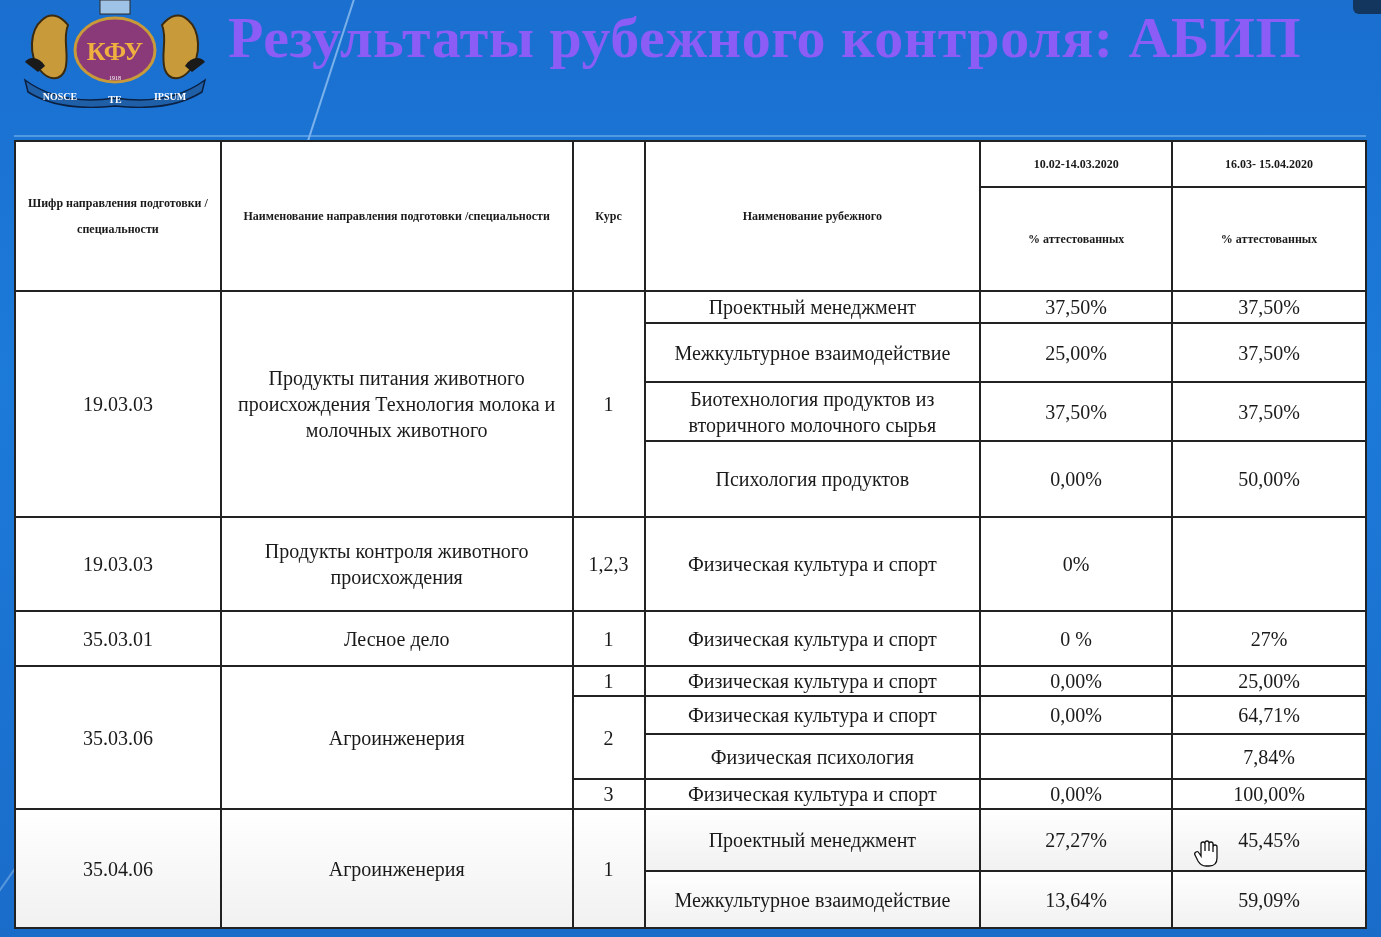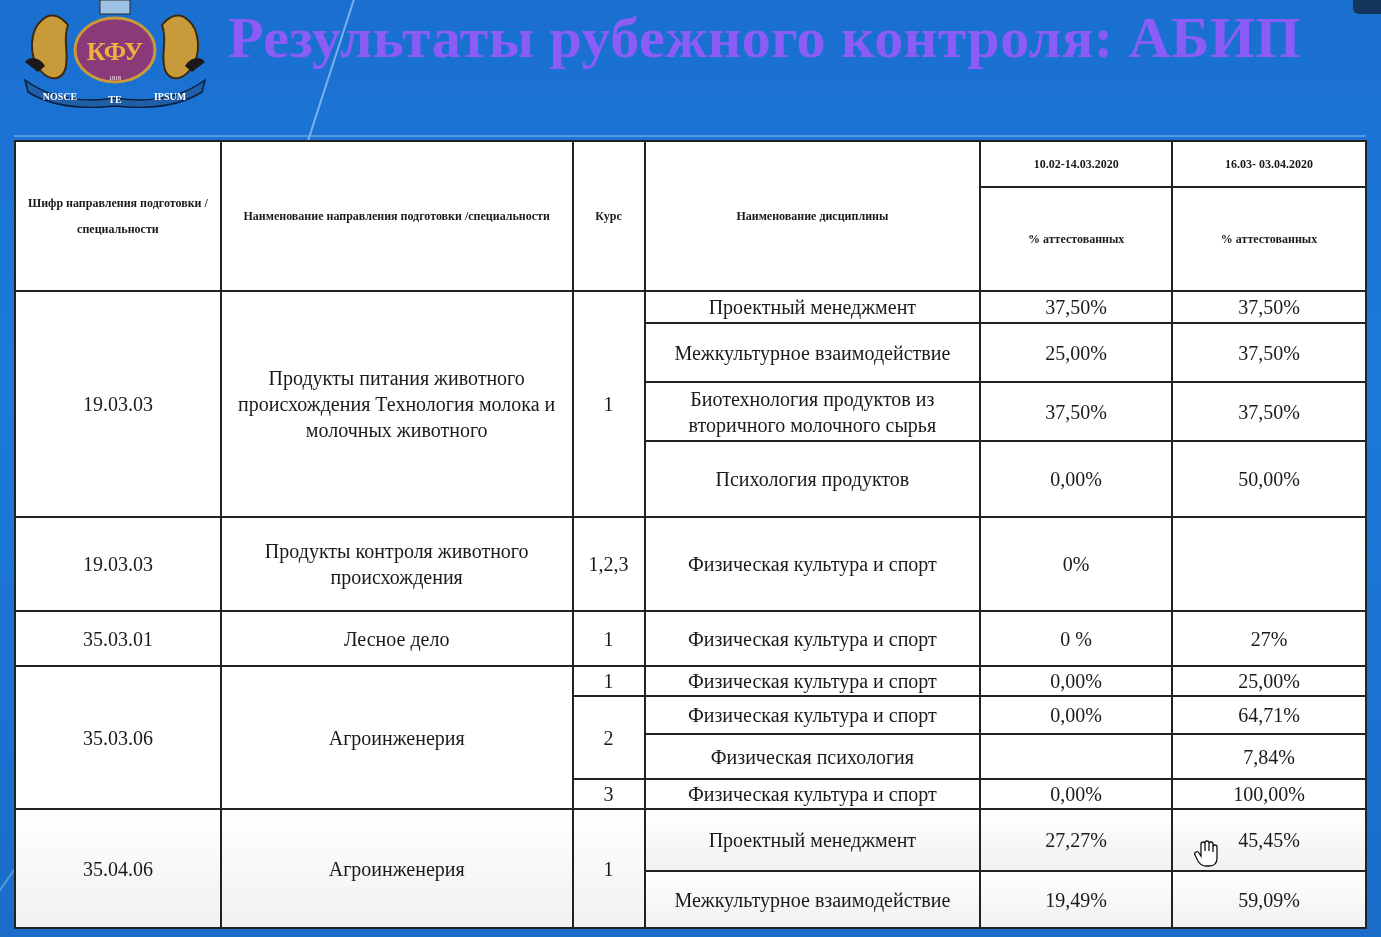--- a/index.html
+++ b/index.html
@@ -79,23 +79,23 @@
       <col style="width:72px">
     <col style="width:336px">
       <col style="width:192px">
       <col style="width:194px">
   </colgroup>
   <tbody>
       <tr style="height:46px">
     <th rowspan="2">Шифр направления подготовки /специальности</th>
     <th rowspan="2">Наименование направления подготовки /специальности</th>
     <th rowspan="2">Курс</th>
-    <th rowspan="2">Наименование дисциплины</th>
+    <th rowspan="2">Наименование рубежного</th>
     <th>10.02-14.03.2020</th>
-    <th>16.03- 03.04.2020</th>
+    <th>16.03- 15.04.2020</th>
   </tr>
   <tr style="height:104px">
     <th>% аттестованных</th>
     <th>% аттестованных</th>
   </tr>
 
   <tr style="height:32px">
     <td rowspan="4">19.03.03</td>
     <td rowspan="4">Продукты питания животного происхождения Технология молока и молочных животного</td>
     <td rowspan="4">1</td>
@@ -166,21 +166,21 @@
   <tr style="height:62px" class="fade">
     <td rowspan="2">35.04.06</td>
     <td rowspan="2">Агроинженерия</td>
     <td rowspan="2">1</td>
     <td>Проектный менеджмент</td>
     <td>27,27%</td>
     <td>45,45%</td>
   </tr>
   <tr style="height:57px" class="fade">
     <td>Межкультурное взаимодействие</td>
-    <td>19,49%</td>
+    <td>13,64%</td>
     <td>59,09%</td>
   </tr>
 </tbody>
   </table>
 
 <svg class="cursor" viewBox="0 0 26 28">
   <path d="M8 12 L8 4 Q8 2 10 2 Q12 2 12 4 L12 11 L12 3 Q12 1 14 1 Q16 1 16 3 L16 11 L16 4 Q16 2 18 2 Q20 2 20 4 L20 12 L20 7 Q20 5 22 5 Q24 5 24 7 L24 18 Q24 26 16 26 L13 26 Q8 26 5 21 L2 15 Q1 13 3 12 Q5 11 6 13 L8 16 Z" fill="#fff" stroke="#111" stroke-width="1.3"></path>
 </svg>
 
 </body></html>

